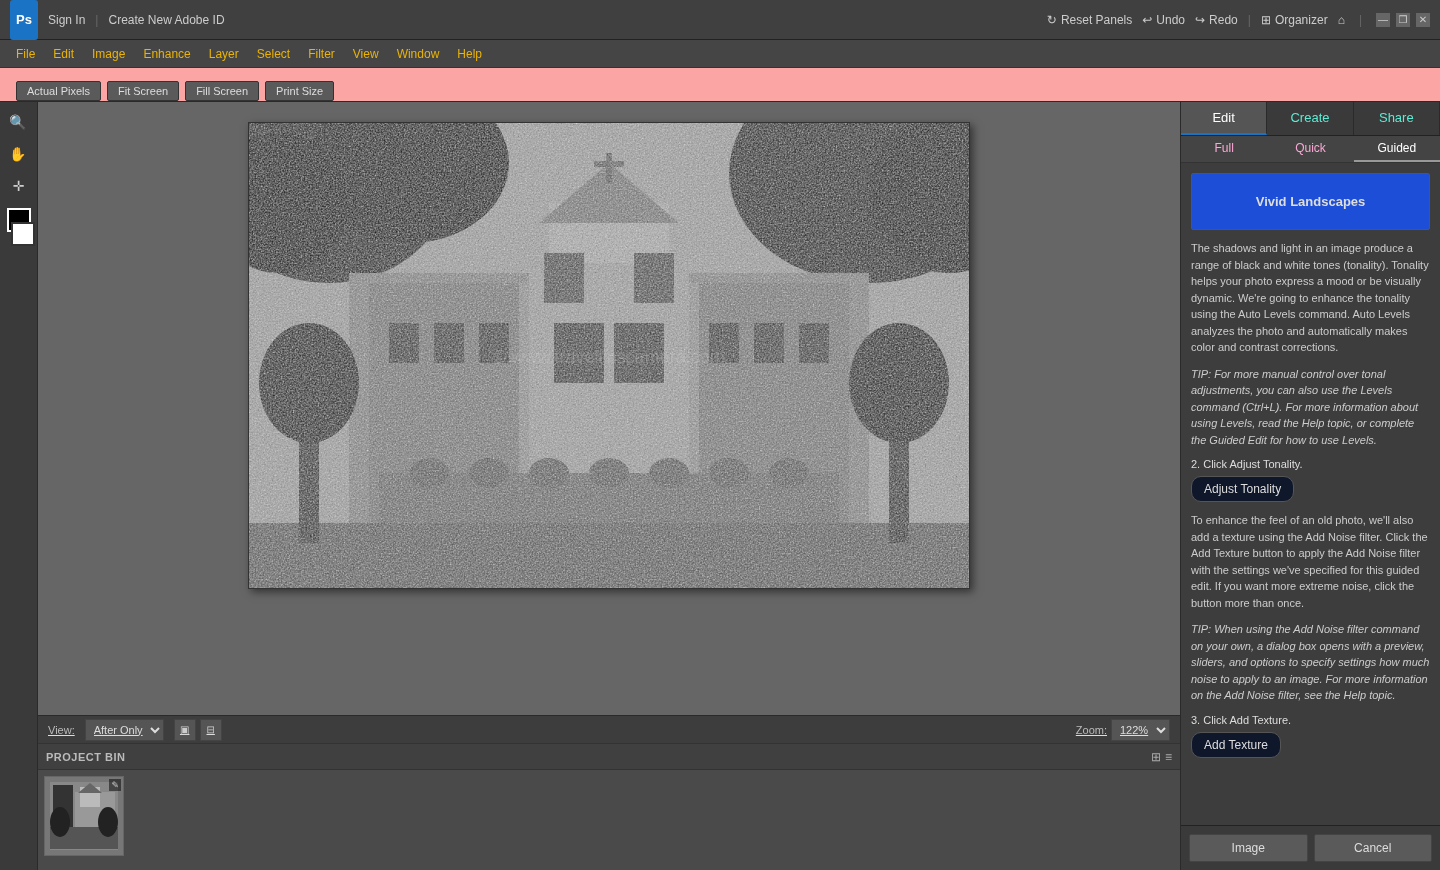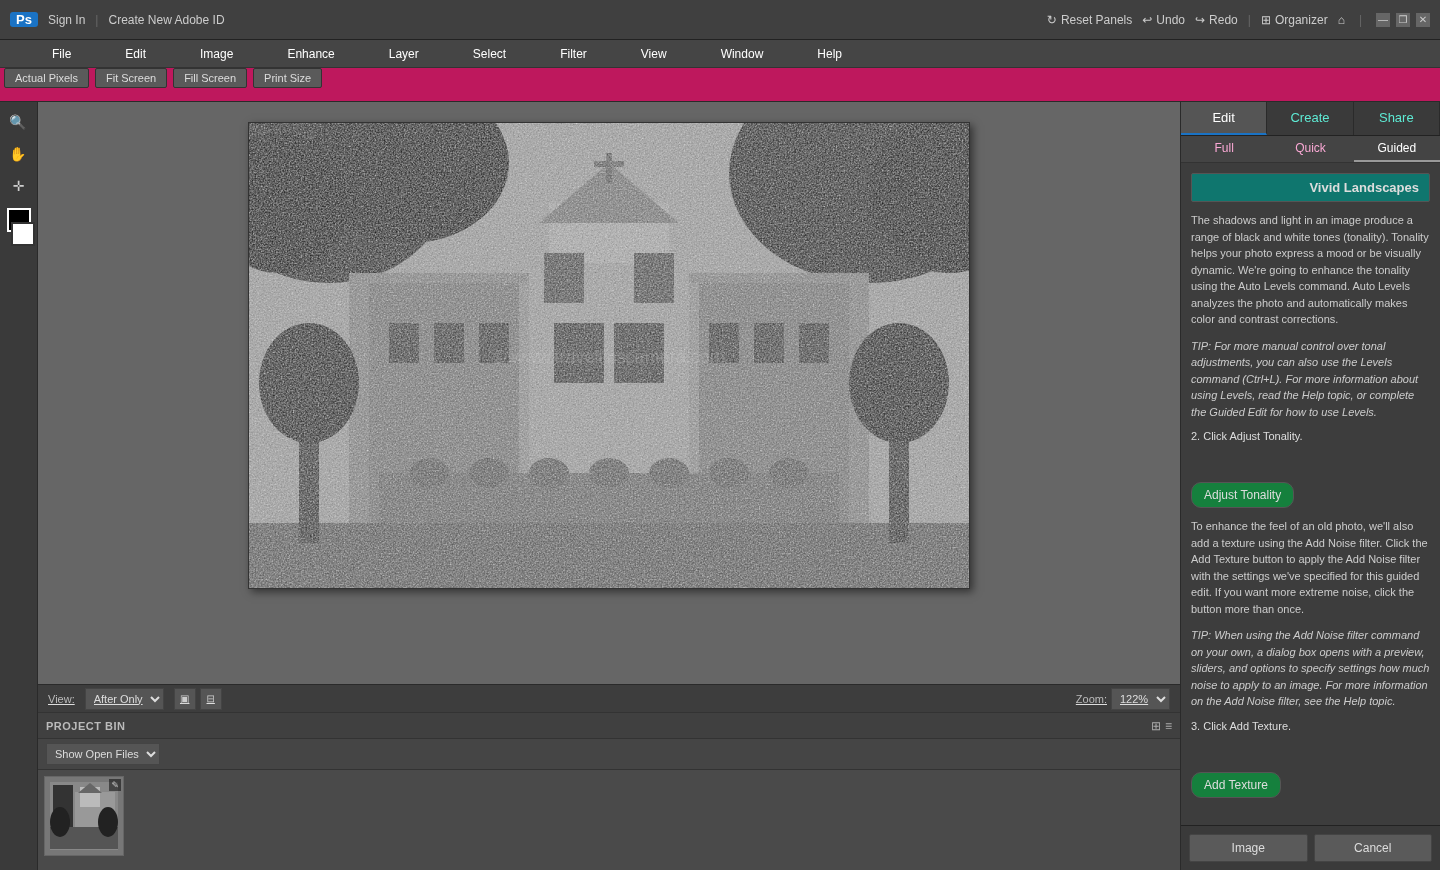--- a/index.html
+++ b/index.html
@@ -3,37 +3,37 @@
   <meta charset="utf-8">
   <style>
     * { margin: 0; padding: 0; box-sizing: border-box; }
     body { width: 1440px; height: 870px; overflow: hidden; background: #535353; font-family: Arial, sans-serif; font-size: 12px; color: #ddd; }
 
     
     #title-bar {
       width: 100%; height: 40px; background: #404040; display: flex; align-items: center;
       padding: 0 10px; gap: 10px; border-bottom: 1px solid #222;
     }
-    #app-logo { width: 28px; height: 15px; background: #1a73c5; border-radius: 3px; display: flex; align-items: center; justify-content: center; color: white; font-weight: bold; font-size: 13px; }
+    #app-logo { width: 28px; height: 40px; background: #1a73c5; border-radius: 3px; display: flex; align-items: center; justify-content: center; color: white; font-weight: bold; font-size: 13px; }
     .title-bar-btn { color: #ccc; background: none; border: none; cursor: pointer; font-size: 12px; display: flex; align-items: center; gap: 4px; }
     .title-bar-spacer { flex: 1; }
     #window-controls { display: flex; gap: 6px; align-items: center; }
     .win-ctrl { width: 14px; height: 14px; background: #666; border: none; cursor: pointer; display: flex; align-items: center; justify-content: center; color: #ccc; font-size: 10px; }
 
     
     #menu-bar {
       width: 100%; height: 28px; background: #454545; display: flex; align-items: center;
       padding: 0 8px; border-bottom: 1px solid #333; gap: 2px;
     }
-    .menu-item { color: #ffffff; background: none; border: none; cursor: pointer; padding: 3px 8px; font-size: 12px; margin-left: 36px; }
+    .menu-item { color: #eab308; background: none; border: none; cursor: pointer; padding: 3px 8px; font-size: 12px; }
 
     
     #toolbar {
-      width: 100%; height: 34px; background: #be185d; display: flex; align-items: flex-start;
-      padding: 0 4px; gap: 6px; border-bottom: 1px solid #2a2a2a;
+      width: 100%; height: 34px; background: #fca5a5; display: flex; align-items: flex-end;
+      padding: 0 16px; gap: 6px; border-bottom: 1px solid #2a2a2a;
     }
     .toolbar-btn { background: #5a5a5a; border: 1px solid #333; color: #ddd; padding: 3px 10px; font-size: 11px; cursor: pointer; border-radius: 2px; }
 
     
     #main-layout { display: flex; width: 100%; height: calc(870px - 40px - 28px - 34px); }
 
     
     #toolbox { width: 38px; background: #3a3a3a; border-right: 1px solid #2a2a2a; display: flex; flex-direction: column; align-items: center; padding: 6px 0; gap: 4px; }
     .tool-btn { width: 28px; height: 28px; background: none; border: none; cursor: pointer; display: flex; align-items: center; justify-content: center; color: #ccc; font-size: 14px; border-radius: 2px; }
     .color-box { width: 24px; height: 24px; background: #000; border: 2px solid #fff; margin-top: 4px; cursor: pointer; }
@@ -70,27 +70,27 @@
     .panel-tab { flex: 1; padding: 8px 4px; text-align: center; font-size: 13px; cursor: pointer; color: #5eead4; background: #3a3a3a; border-right: 1px solid #2a2a2a; }
     .panel-tab.active { background: #555; color: #fff; border-bottom: 2px solid #1a73c5; }
     #sub-tabs { display: flex; background: #444; border-bottom: 1px solid #333; }
     .sub-tab { flex: 1; padding: 5px 4px; text-align: center; font-size: 12px; cursor: pointer; color: #f9a8d4; }
     .sub-tab.active { color: #fff; border-bottom: 2px solid #999; }
     #panel-content { flex: 1; overflow-y: auto; padding: 10px; }
     #panel-content::-webkit-scrollbar { width: 8px; }
     #panel-content::-webkit-scrollbar-track { background: #3a3a3a; }
     #panel-content::-webkit-scrollbar-thumb { background: #666; }
 
-    .guided-title-btn { background: #0f766e; border: 1px solid #555; color: #ddd; padding: 6px 10px; font-size: 13px; font-weight: bold; cursor: pointer; display: block; width: 100%; text-align: right; margin-bottom: 10px; border-radius: 2px; }
+    .guided-title-btn { background: #1d4ed8; border: 1px solid #555; color: #ddd; padding: 20px 10px; font-size: 13px; font-weight: bold; cursor: pointer; display: block; width: 100%; text-align: center; margin-bottom: 10px; border-radius: 2px; }
 
     .panel-text { font-size: 11px; color: #ccc; line-height: 1.5; margin-bottom: 10px; }
     .panel-tip { font-size: 11px; color: #ccc; line-height: 1.5; font-style: italic; margin-bottom: 10px; }
     .step-text { font-size: 11px; color: #ddd; margin-bottom: 6px; }
 
-    .action-btn { background: #15803d; border: 1px solid #555; color: #ddd; padding: 5px 12px; font-size: 12px; cursor: pointer; border-radius: 10px; display: inline-block; margin-bottom: 10px; margin-top: 34px; }
+    .action-btn { background: #0f172a; border: 1px solid #555; color: #ddd; padding: 5px 12px; font-size: 12px; cursor: pointer; border-radius: 10px; display: inline-block; margin-bottom: 10px; }
 
     #panel-footer { display: flex; gap: 6px; padding: 8px; background: #3a3a3a; border-top: 1px solid #222; }
     .footer-btn { flex: 1; padding: 6px; background: #5a5a5a; border: 1px solid #444; color: #ddd; font-size: 12px; cursor: pointer; border-radius: 2px; text-align: center; }
 
     
     #canvas-col { flex: 1; display: flex; flex-direction: column; }
 
     
     .bin-expand { margin-left: auto; display: flex; gap: 4px; }
     .bin-icon-btn { background: none; border: none; color: #aaa; cursor: pointer; font-size: 12px; }
@@ -256,25 +256,20 @@
       </div>
     </div>
 
     <div id="project-bin">
       <div id="project-bin-header">
         <span>PROJECT BIN</span>
         <div class="bin-expand">
           <button class="bin-icon-btn">⊞</button>
           <button class="bin-icon-btn">≡</button>
         </div>
-      </div>
-      <div id="project-bin-toolbar">
-        <select class="bin-select">
-          <option>Show Open Files</option>
-        </select>
       </div>
       <div id="project-bin-content">
         <div class="thumb-item">
           <svg width="78" height="78" viewBox="0 0 78 78">
             <rect width="78" height="78" fill="#777"></rect>
             <rect x="5" y="5" width="68" height="68" fill="#888"></rect>
             <rect x="8" y="8" width="20" height="62" fill="#333"></rect>
             <rect x="30" y="15" width="40" height="55" fill="#999"></rect>
             <rect x="35" y="10" width="20" height="20" fill="#bbb"></rect>
             <polygon points="45,6 33,16 57,16" fill="#666"></polygon>

